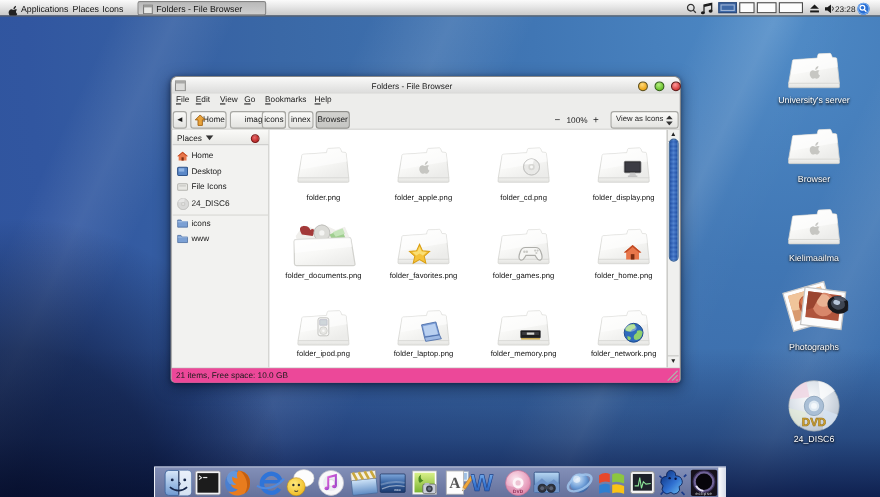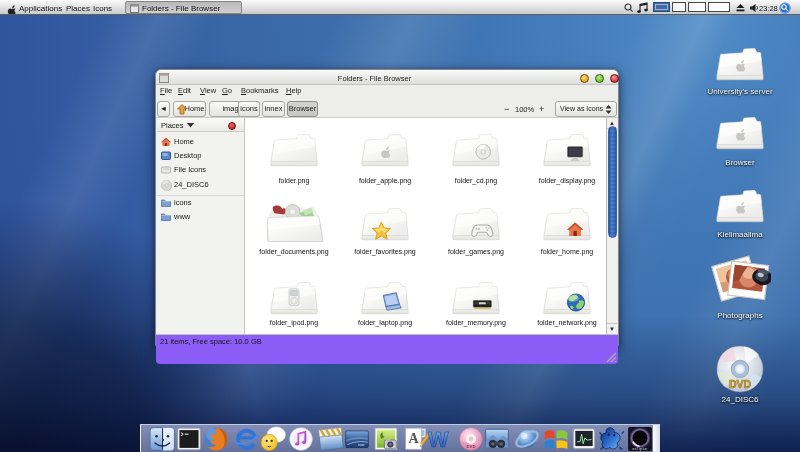--- a/index.html
+++ b/index.html
@@ -56,22 +56,22 @@
     text-align:center; line-height:14px; font-size:7.5px; color:#1a1a1a;
   }
   #sidebar {
     position:absolute; left:1px; top:48px; width:88px; height:216px;
     background:#f2f2f0; border-right:1px solid #c4c4c1;
   }
   .sitem { position:absolute; left:4px; height:11px; font-size:7.5px; color:#1a1a1a; }
   #files { position:absolute; left:89px; top:48px; width:363px; height:216px; background:#fff; }
   #vscroll { position:absolute; right:1px; top:48px; width:11px; height:216px; background:#f0f0ee; border-left:1px solid #bdbdba; }
   #statusbar {
-    position:absolute; left:0; top:264px; width:462px; height:30px;
-    background:#8b5cf6; border-top:1px solid #c0c0bd;
+    position:absolute; left:0; top:264px; width:462px; height:14px;
+    background:#ec4899; border-top:1px solid #c0c0bd;
     border-radius:0 0 4px 4px; line-height:14px; padding-left:4px; font-size:7.5px;
   }
   .flabel { position:absolute; text-align:center; font-size:7px; color:#111; width:90px; }
 
   
   .dlabel {
     position:absolute; width:110px; text-align:center; font-size:8px; color:#fff;
     text-shadow:0 1px 2px rgba(0,0,0,.9), 0 0 2px rgba(0,0,0,.7);
   }
 

